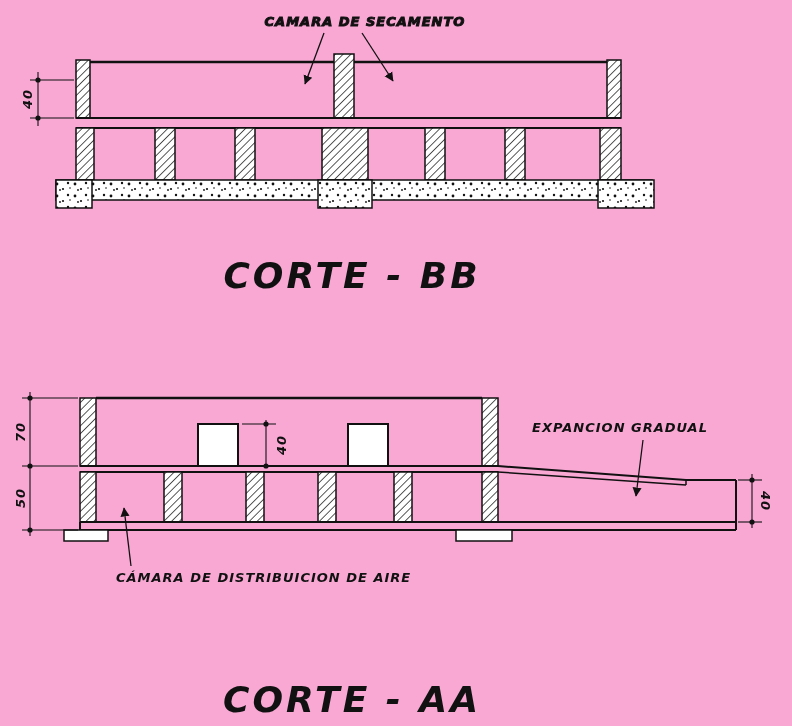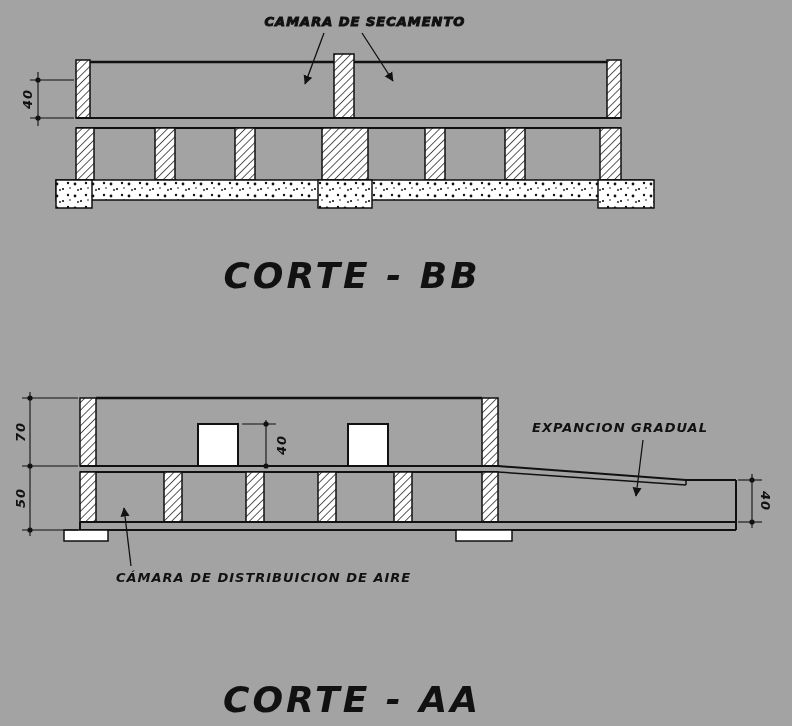--- a/index.html
+++ b/index.html
@@ -1,17 +1,17 @@
 <!DOCTYPE html>
 <html><head>
 <meta charset="utf-8">
 <style>
   html,body{margin:0;padding:0;background:#ffffff;}
   .canvas{
-    width:792px;height:726px;background:#a3a3a3;position:relative;overflow:hidden;
+    width:792px;height:726px;background:#f9a8d4;position:relative;overflow:hidden;
     font-family:"DejaVu Sans", sans-serif;
   }
   svg{display:block;}
   svg text{
     font-family:"DejaVu Sans", sans-serif;
     font-weight:700;
     font-style:italic;
     fill:#111111;
   }
   .lbl{font-size:13px;letter-spacing:1px;}

